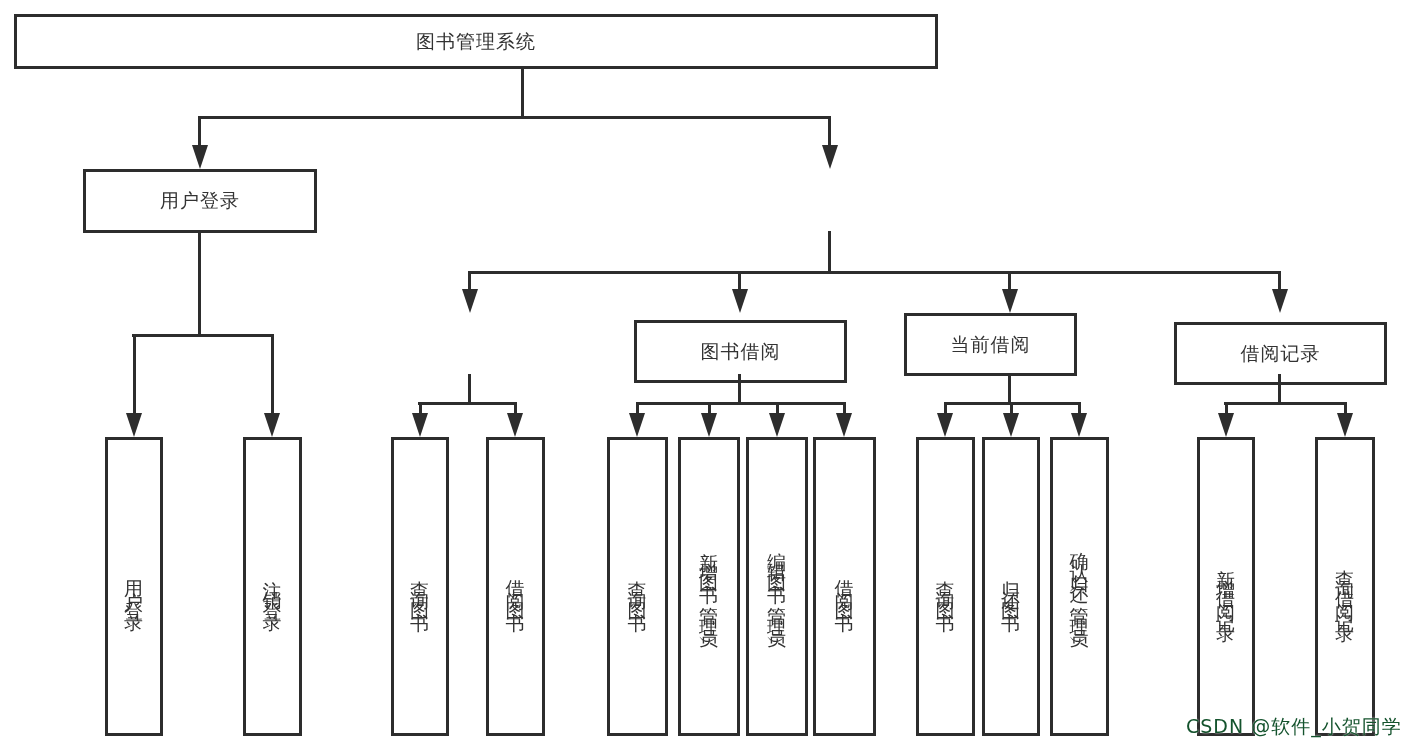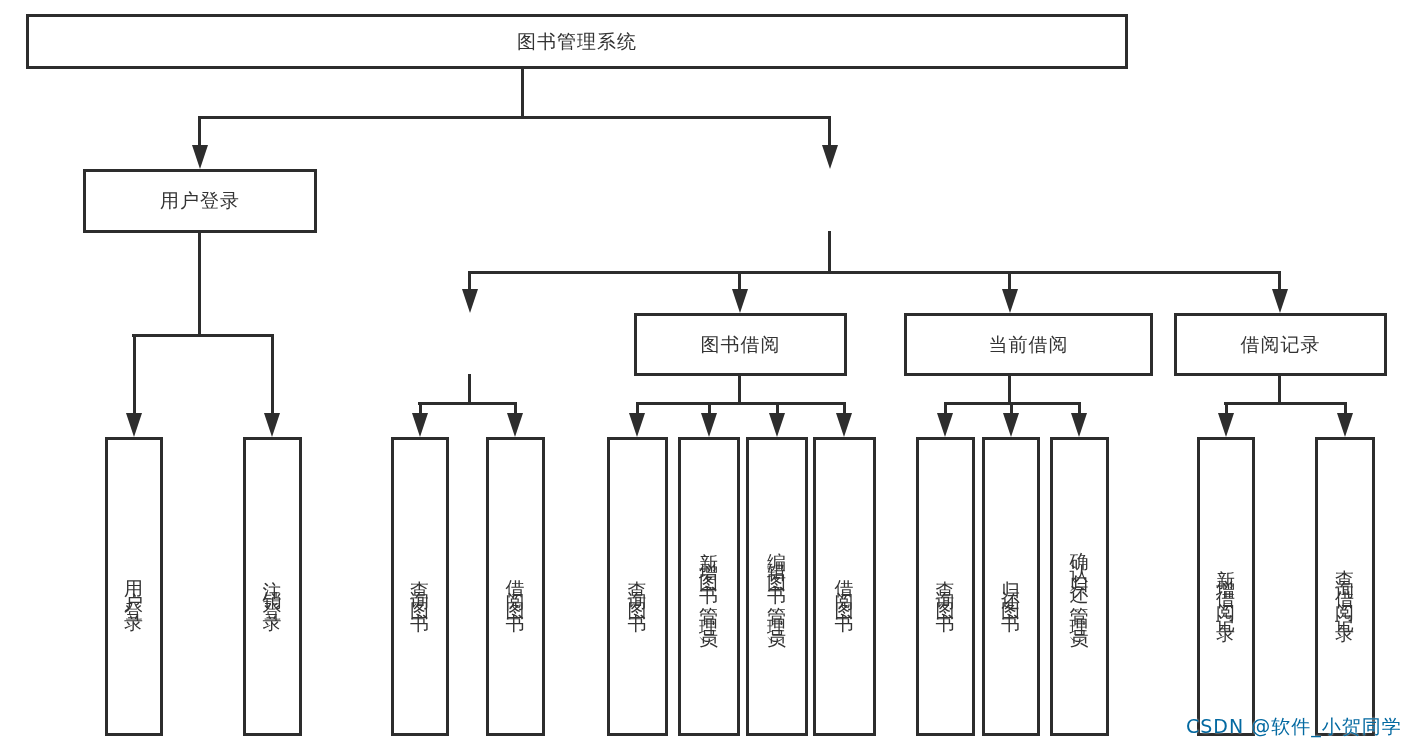--- a/index.html
+++ b/index.html
@@ -37,51 +37,51 @@
     position:absolute;
     width:0;height:0;
     border-left:8px solid transparent;
     border-right:8px solid transparent;
     border-top:24px solid #2d2d2d;
   }
   .watermark{
     position:absolute;
     left:1186px;top:714px;
     font-size:19px;
-    color:#0369a1;
+    color:#14532d;
     letter-spacing:1px;
     white-space:nowrap;
     text-shadow:0 0 2px #ffffff;
     z-index:5;
   }
 </style>
 </head>
 <body>
 
 <div id="canvas">
 
-  <div class="node" style="left:26px;top:14px;width:1102px;height:55px">
+  <div class="node" style="left:14px;top:14px;width:924px;height:55px">
     <span class="lbl">图书管理系统</span>
   </div>
 
   <div class="node" style="left:83px;top:169px;width:234px;height:64px">
     <span class="lbl">用户登录</span>
   </div>
 
 
 
-  <div class="node" style="left:634px;top:313px;width:213px;height:63px">
+  <div class="node" style="left:634px;top:320px;width:213px;height:63px">
     <span class="lbl">图书借阅</span>
   </div>
 
-  <div class="node" style="left:904px;top:313px;width:249px;height:63px">
+  <div class="node" style="left:904px;top:313px;width:173px;height:63px">
     <span class="lbl">当前借阅</span>
   </div>
 
-  <div class="node" style="left:1174px;top:313px;width:213px;height:63px">
+  <div class="node" style="left:1174px;top:322px;width:213px;height:63px">
     <span class="lbl">借阅记录</span>
   </div>
 
   <div class="node leaf" style="left:105px;top:437px;width:58px;height:299px">
     <span class="lbl">用户登录</span>
   </div>
 
   <div class="node leaf" style="left:243px;top:437px;width:59px;height:299px">
     <span class="lbl">注销登录</span>
   </div>

